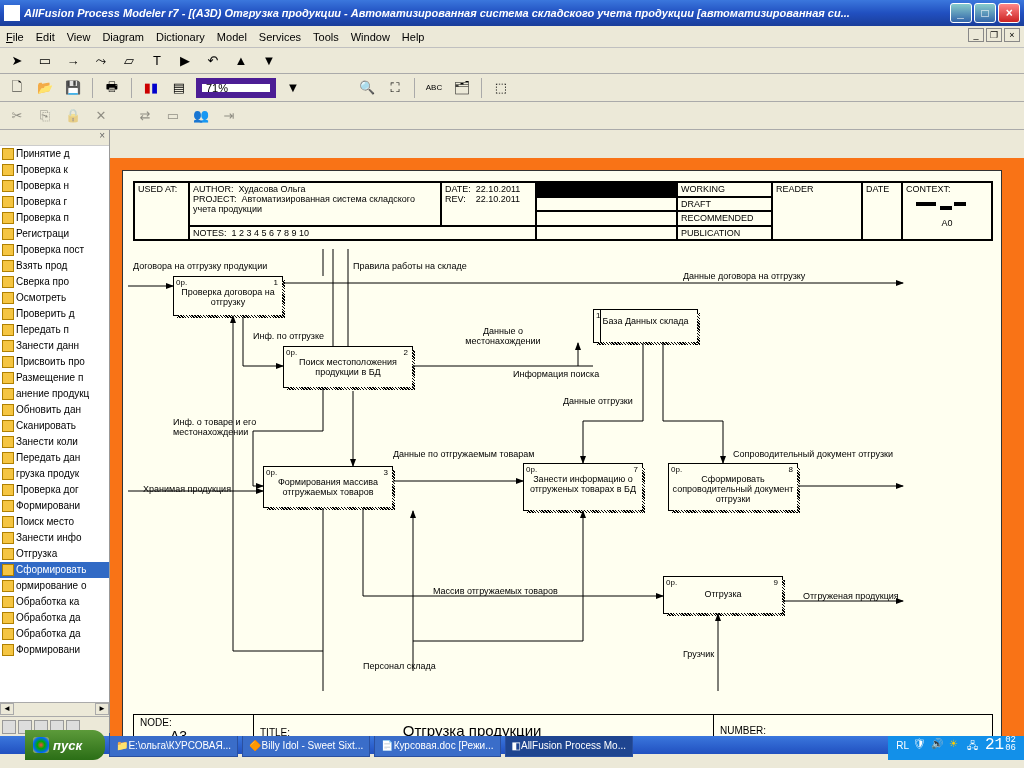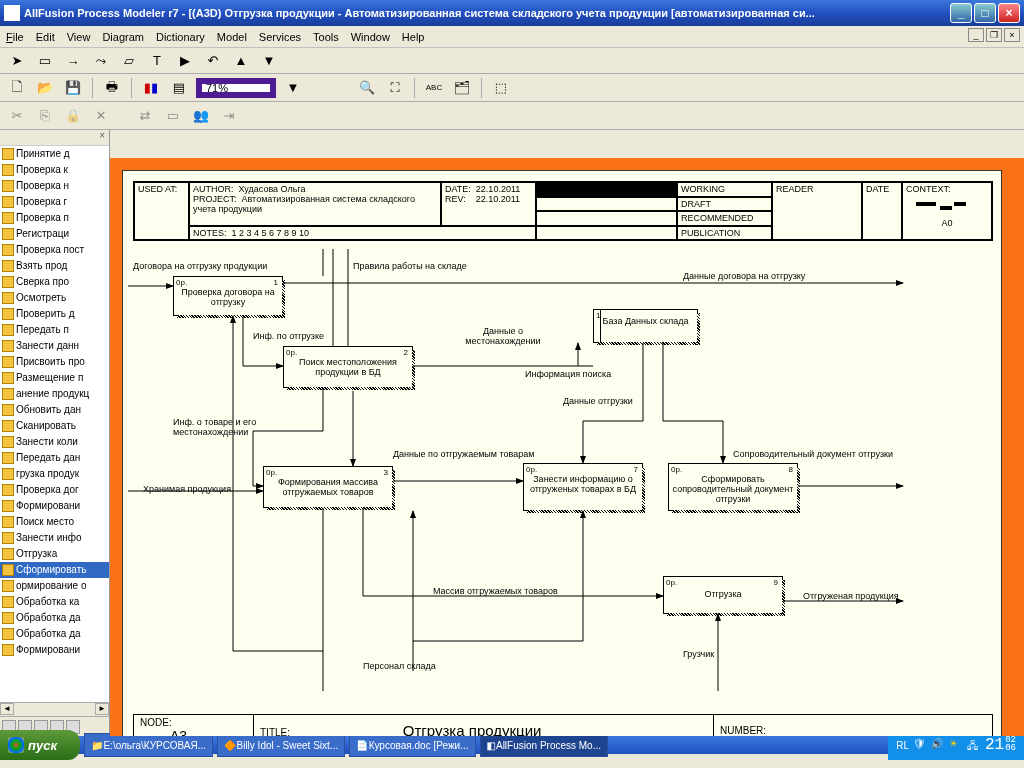--- a/index.html
+++ b/index.html
@@ -1,18 +1,18 @@
 <!DOCTYPE html>
 <html><head>
 <meta charset="utf-8">
 <style>
 * { box-sizing: border-box; margin: 0; padding: 0; }
 body { font-family: Tahoma, Arial, sans-serif; font-size: 11px; width: 1024px; height: 768px; overflow: hidden; background: #ece9d8; }
 
-.titlebar { height: 26px; background: linear-gradient(#3b77dd,#2150c0 50%,#1a3d9a); color: #fff; display: flex; align-items: center; padding: 0 4px; }
+.titlebar { height: 26px; background: linear-gradient(#3b77dd,#2150c0 50%,#1a3d9a); color: #fff; display: flex; align-items: center; padding: 0 4px; font-style: italic; }
 .titlebar .icon { width: 16px; height: 16px; background: #fff; margin-right: 4px; }
 .titlebar .title { flex: 1; font-weight: bold; white-space: nowrap; overflow: hidden; text-overflow: ellipsis; }
 .titlebar .wbtn { width: 22px; height: 20px; margin-left: 2px; border: 1px solid #fff; border-radius: 3px; display:flex;align-items:center;justify-content:center; font-size:12px; font-weight:bold; }
 .titlebar .min { background: linear-gradient(#8cc,#36a); }
 .titlebar .max { background: linear-gradient(#8cc,#36a); }
 .titlebar .close { background: linear-gradient(#f88,#c22); }
 
 .menubar { height: 22px; background: #ece9d8; border-bottom: 1px solid #c0c0c0; display: flex; align-items: center; padding: 0 6px; gap: 12px; position: relative; }
 .menubar span { cursor: default; }
 .menubar .u { text-decoration: underline; }
@@ -52,21 +52,21 @@
 .node-box .shadow-r { position:absolute; top:3px; bottom:-3px; right:-3px; width:3px; background: repeating-linear-gradient(45deg,#000,#000 1px,#fffff0 1px,#fffff0 2px); }
 
 .lbl { position:absolute; font-size:9px; white-space:nowrap; }
 svg.arrows { position:absolute; left:0; top:0; width:100%; height:100%; pointer-events:none; }
 svg.arrows line, svg.arrows polyline { stroke:#000; stroke-width:1; fill:none; }
 svg.arrows polygon { fill:#000; }
 
 .ftr-table { position:absolute; left:10px; bottom:2px; width:860px; border:1px solid #000; border-collapse:collapse; font-size:10px; }
 .ftr-table td { border:1px solid #000; padding:2px 6px; height:20px; }
 
-.taskbar { height: 18px; background: linear-gradient(#3b77dd,#2150c0); display: flex; align-items: center; }
+.taskbar { height: 18px; background: linear-gradient(#3b77dd,#2150c0); display: flex; align-items: center; padding-left: 25px; }
 .taskbar .start { width: 80px; height: 30px; background: linear-gradient(#5c9a3a,#2b6e16); color:#fff; font-weight:bold; font-style:italic; display:flex; align-items:center; padding-left:8px; border-radius:0 12px 12px 0; font-size:13px; }
 .taskbar .task { height: 24px; background: #3a6dc9; border:1px solid #2a50a0; color:#fff; margin-left:4px; padding:0 6px; display:flex; align-items:center; font-size:10px; max-width:160px; white-space:nowrap; overflow:hidden; }
 .taskbar .task.active { background:#1f4590; }
 .taskbar .tray { margin-left:auto; height:30px; background:#1290e9; display:flex; align-items:center; padding:0 8px; color:#fff; font-size:10px; gap:4px; }
 .taskbar .clock { font-family: 'Courier New', monospace; font-size:16px; font-weight:normal; }
 .taskbar .ticon { width:14px; height:14px; }
 </style>
 </head>
 <body>
 
@@ -288,21 +288,21 @@
         <div style="position:absolute;left:-1px;top:-1px;bottom:-1px;width:8px;border:1px solid #000;border-right:1px solid #000"></div>
         <div class="shadow"></div>
           <div class="shadow-r"></div>
       </div>
 
       <div class="lbl" style="left:10px;top:90px">Договора на отгрузку продукции</div>
       <div class="lbl" style="left:230px;top:90px">Правила работы на складе</div>
       <div class="lbl" style="left:560px;top:100px">Данные договора на отгрузку</div>
       <div class="lbl" style="left:130px;top:160px">Инф. по отгрузке</div>
       <div class="lbl" style="left:335px;top:155px;white-space:normal;width:90px;text-align:center">Данные о местонахождении</div>
-      <div class="lbl" style="left:402px;top:198px">Информация поиска</div>
+      <div class="lbl" style="left:390px;top:198px">Информация поиска</div>
       <div class="lbl" style="left:440px;top:225px">Данные отгрузки</div>
       <div class="lbl" style="left:50px;top:246px;white-space:normal;width:110px">Инф. о товаре и его местонахождении</div>
       <div class="lbl" style="left:20px;top:313px">Хранимая продукция</div>
       <div class="lbl" style="left:270px;top:278px">Данные по отгружаемым товарам</div>
       <div class="lbl" style="left:610px;top:278px">Сопроводительный документ отгрузки</div>
       <div class="lbl" style="left:310px;top:415px">Массив отгружаемых товаров</div>
       <div class="lbl" style="left:680px;top:420px">Отгруженая продукция</div>
       <div class="lbl" style="left:240px;top:490px">Персонал склада</div>
       <div class="lbl" style="left:560px;top:478px">Грузчик</div>
 

